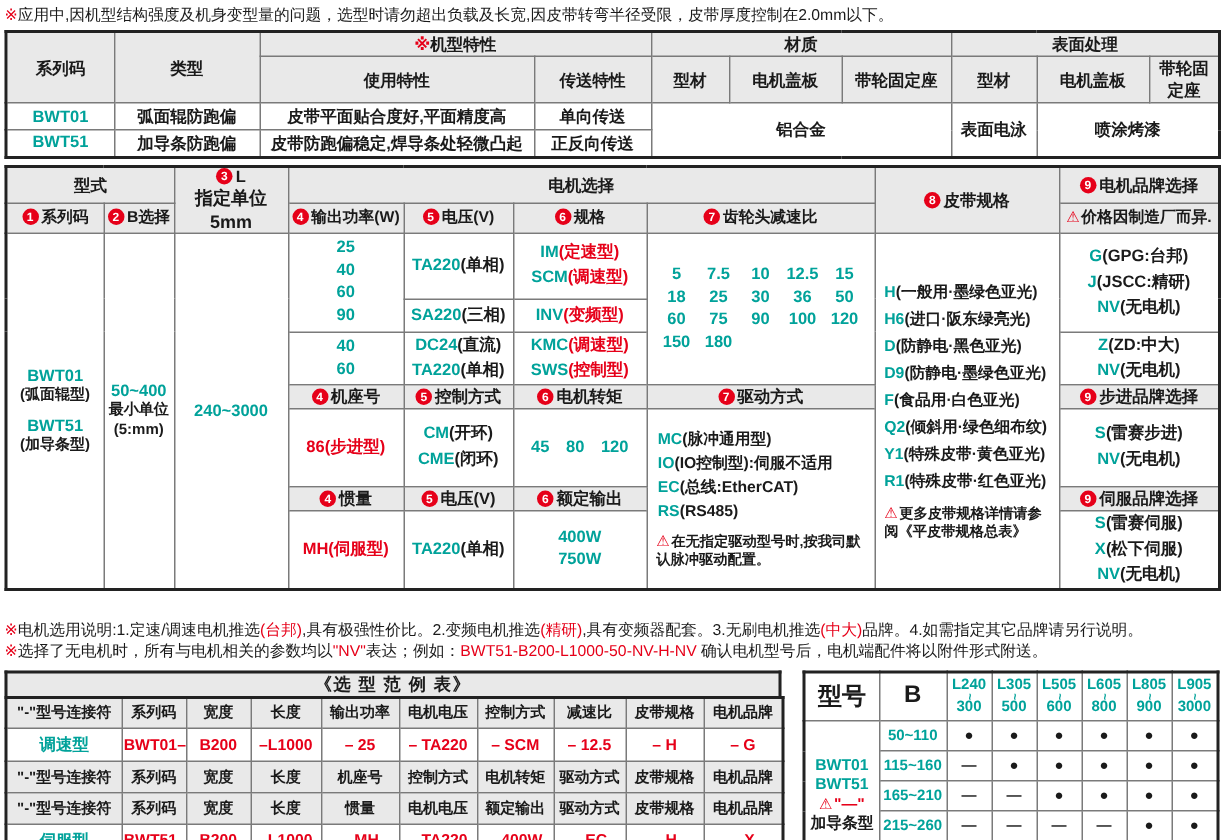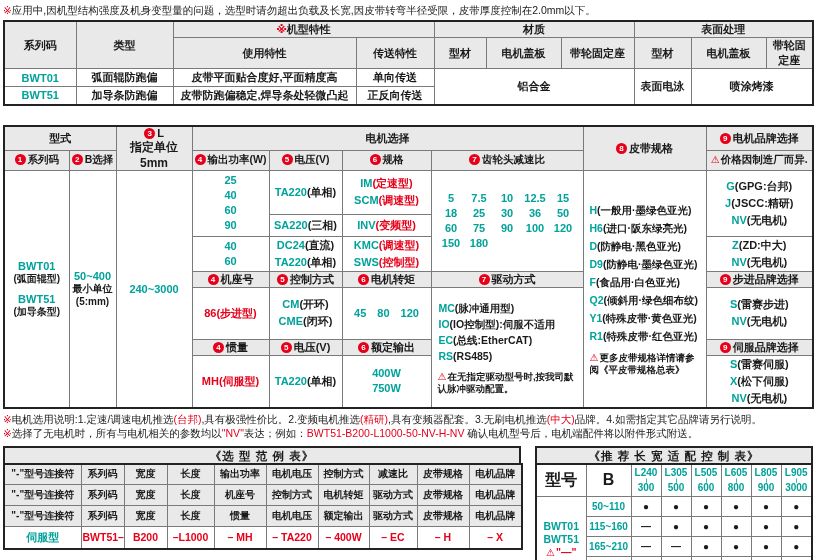--- a/index.html
+++ b/index.html
@@ -13,39 +13,39 @@
   .circ{display:inline-block;width:11px;height:11px;line-height:11px;border-radius:50%;
     background:#e60019;color:#fff;font-size:8px;text-align:center;font-weight:bold;
     margin-right:2px;vertical-align:1px}
   .note-top{font-size:10.5px;line-height:17px;height:18px;white-space:nowrap}
   table.tbl{border-collapse:collapse;table-layout:fixed;width:809px;border:2px solid #222;font-weight:bold}
   .tbl td,.tbl th{border:1px solid #7a7a7a;font-size:11px;text-align:center;vertical-align:middle;
     padding:0 1px;overflow:hidden}
   .tbl th{background:#e9e9e9}
   #t1 tr.hh{height:16px}
   #t1 tr.rr{height:18px}
-  #t2{margin-top:19px}
+  #t2{margin-top:4px}
   #t2 tr.h1{height:20px}
   #t2 tr.h2{height:13px}
   #t2 tr.h2 th{font-size:10.5px}
   #t2 tr.ra1{height:44px} #t2 tr.ra2{height:22px} #t2 tr.rb{height:35px}
   #t2 tr.rs1{height:15px} #t2 tr.rst{height:52px} #t2 tr.rs2{height:16px} #t2 tr.rsv{height:42px}
   .shc{background:#e9e9e9;font-size:10.5px}
   .sub{font-size:12px}
   .cd-line{line-height:17px;white-space:nowrap}
   .pl{line-height:15px;white-space:nowrap}
   .belt-cell .cd-line{text-align:left;line-height:18px;font-size:10.5px;padding-left:5px}
   .drive-cell .cd-line{text-align:left;line-height:16px;font-size:10.5px;padding-left:6px}
   .cell-note{font-size:9.5px;text-align:left;line-height:12px;margin-top:7px;padding:0 4px 0 5px;white-space:normal}
   .ratio-grid{display:grid;grid-template-columns:repeat(5,1fr);width:140px;margin:0 auto;row-gap:1px}
   .ratio-grid .pl{line-height:14px}
   .ws{word-spacing:8px}
   .small10{font-size:10px;font-weight:bold}
   .gap8{height:8px}
-  .notes{margin-top:3px;font-size:10.5px;line-height:14px;white-space:nowrap}
+  .notes{margin-top:19px;font-size:10.5px;line-height:14px;white-space:nowrap}
   .bottom{display:flex;justify-content:space-between;margin-top:6px}
   .sec-title{background:#e9e9e9;border:2px solid #222;border-bottom:none;height:17px;
     line-height:16px;text-align:center;font-weight:bold;font-size:11.5px;letter-spacing:1px}
   table.bt{border-collapse:collapse;table-layout:fixed;border:2px solid #222;font-weight:bold}
   .bt td,.bt th{border:1px solid #7a7a7a;text-align:center;vertical-align:middle;overflow:hidden;padding:0 1px}
   #t3{width:518px}
   #t3 tr.ex-h{height:21px;background:#e9e9e9}
   #t3 tr.ex-h td{font-size:10px;white-space:nowrap}
   #t3 tr.ex-v{height:22px}
   #t3 .ex-val{color:#e60019;font-size:10.5px;white-space:nowrap}
@@ -328,20 +328,32 @@
               <td>系列码</td>
               <td>宽度</td>
               <td>长度</td>
               <td>输出功率</td>
               <td>电机电压</td>
               <td>控制方式</td>
               <td>减速比</td>
               <td>皮带规格</td>
               <td>电机品牌</td>
             </tr>
+            <tr class="ex-v">
+              <td class="ex-label tl">调速型</td>
+              <td class="ex-val">BWT01–</td>
+              <td class="ex-val">B200</td>
+              <td class="ex-val">–L1000</td>
+              <td class="ex-val">– 25</td>
+              <td class="ex-val">– TA220</td>
+              <td class="ex-val">– SCM</td>
+              <td class="ex-val">– 12.5</td>
+              <td class="ex-val">– H</td>
+              <td class="ex-val">– G</td>
+            </tr>
             <tr class="ex-h">
               <td>"-"型号连接符</td>
               <td>系列码</td>
               <td>宽度</td>
               <td>长度</td>
               <td>机座号</td>
               <td>控制方式</td>
               <td>电机转矩</td>
               <td>驱动方式</td>
               <td>皮带规格</td>
@@ -368,21 +380,20 @@
               <td class="ex-val">– TA220</td>
               <td class="ex-val">– 400W</td>
               <td class="ex-val">– EC</td>
               <td class="ex-val">– H</td>
               <td class="ex-val">– X</td>
             </tr>
           </tbody>
       </table>
     </div>
     <div>
-      <div class="sec-title" style="width:278px">《推 荐 长 宽 适 配 控 制 表》</div>
       <table class="bt" id="t4">
         <colgroup>
             <col style="width:50px">
             <col style="width:45px">
             <col style="width:30px">
             <col style="width:30px">
             <col style="width:30px">
             <col style="width:30px">
             <col style="width:30px">
             <col style="width:31px">

